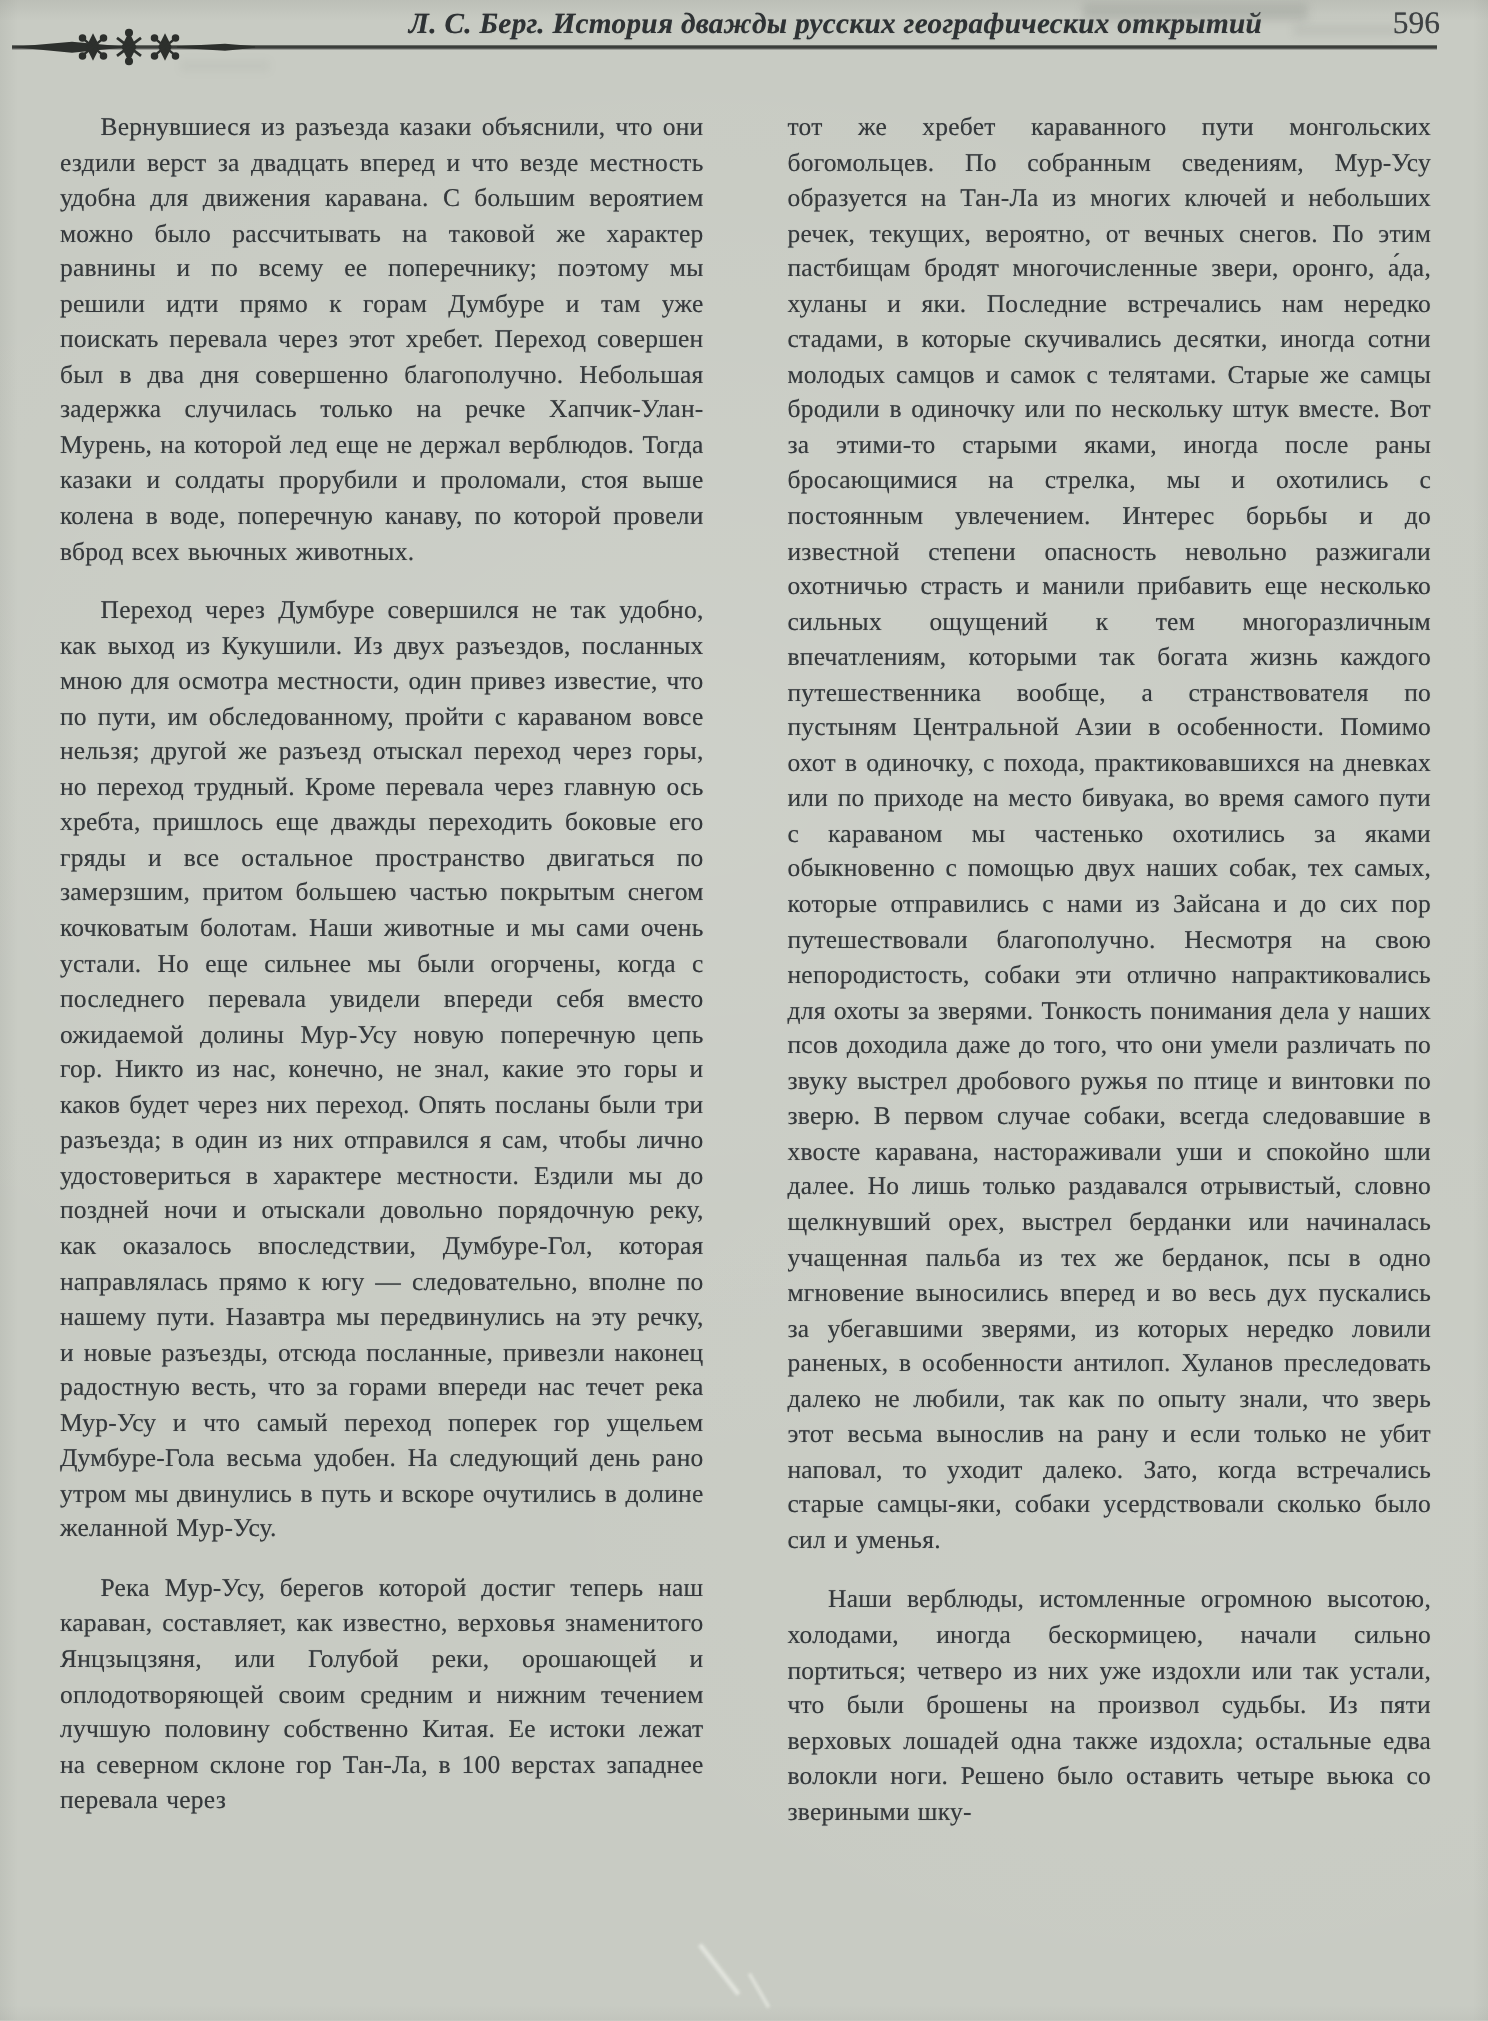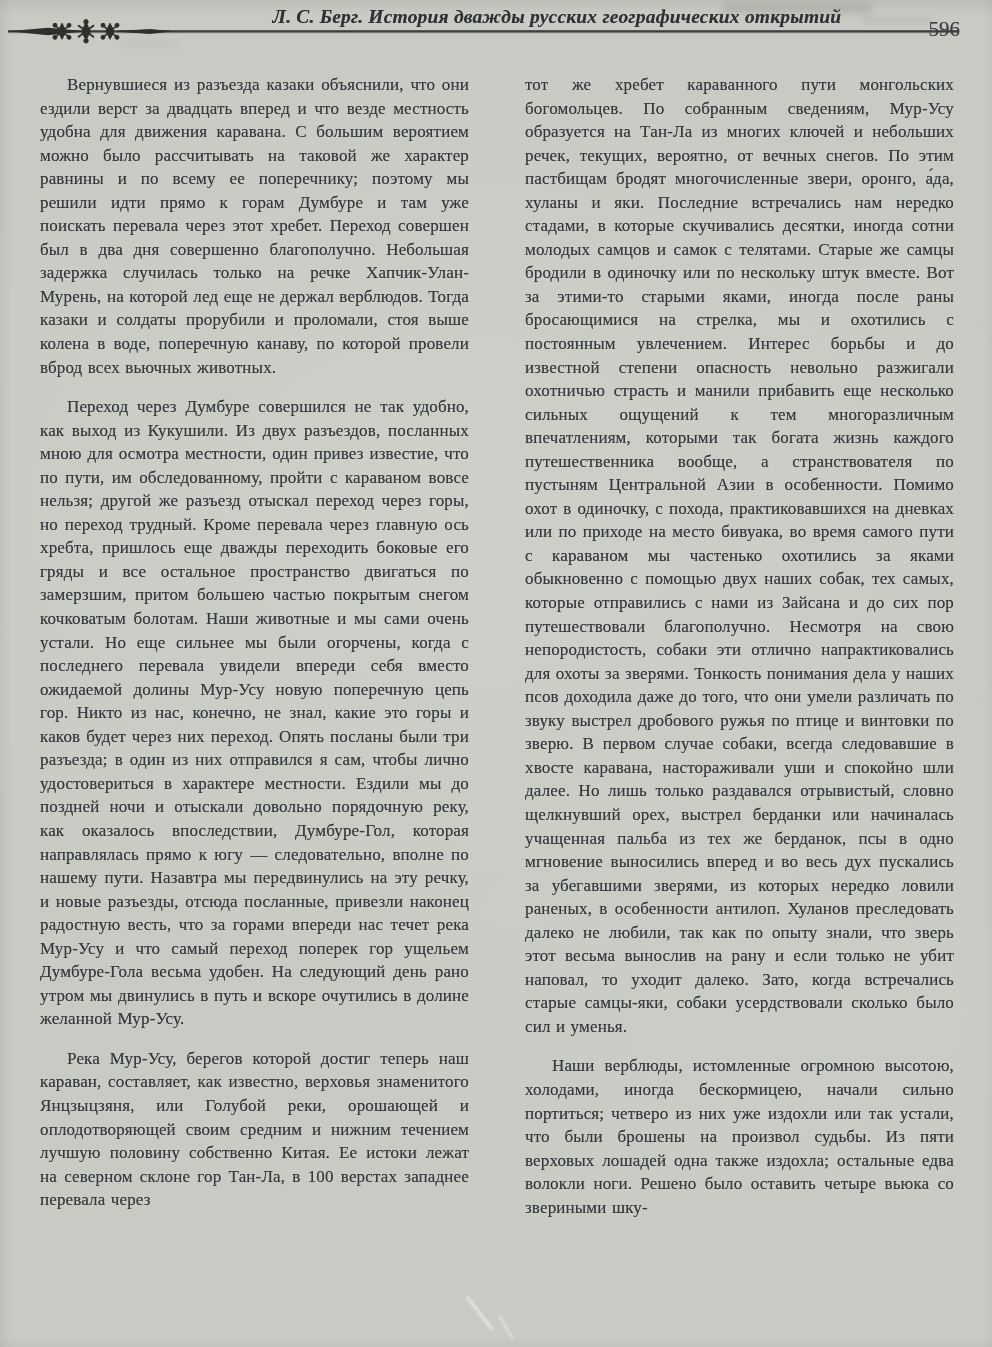--- a/index.html
+++ b/index.html
@@ -25,21 +25,21 @@
   .header-title{
     position:absolute;top:6px;left:0;right:0;
     padding-left:122px;
     text-align:center;
     font-style:italic;font-weight:bold;
     font-size:19.5px;letter-spacing:0.2px;
     color:#2e3234;
     text-shadow:0 0 0.5px rgba(46,50,52,0.55);
   }
   .page-number{
-    position:absolute;top:17px;right:32px;
+    position:absolute;top:3px;right:32px;
     font-size:21px;color:#3d4143;
     text-shadow:0 0 0.5px rgba(46,50,52,0.5);
   }
   .header-rule-svg{position:absolute;top:18px;left:0;width:992px;height:34px;}
   
   .columns{
     position:absolute;top:57px;left:24px;right:22px;bottom:0;
     display:flex;gap:24px;overflow:hidden;
   }
   .col{flex:1 1 0;min-width:0;}

